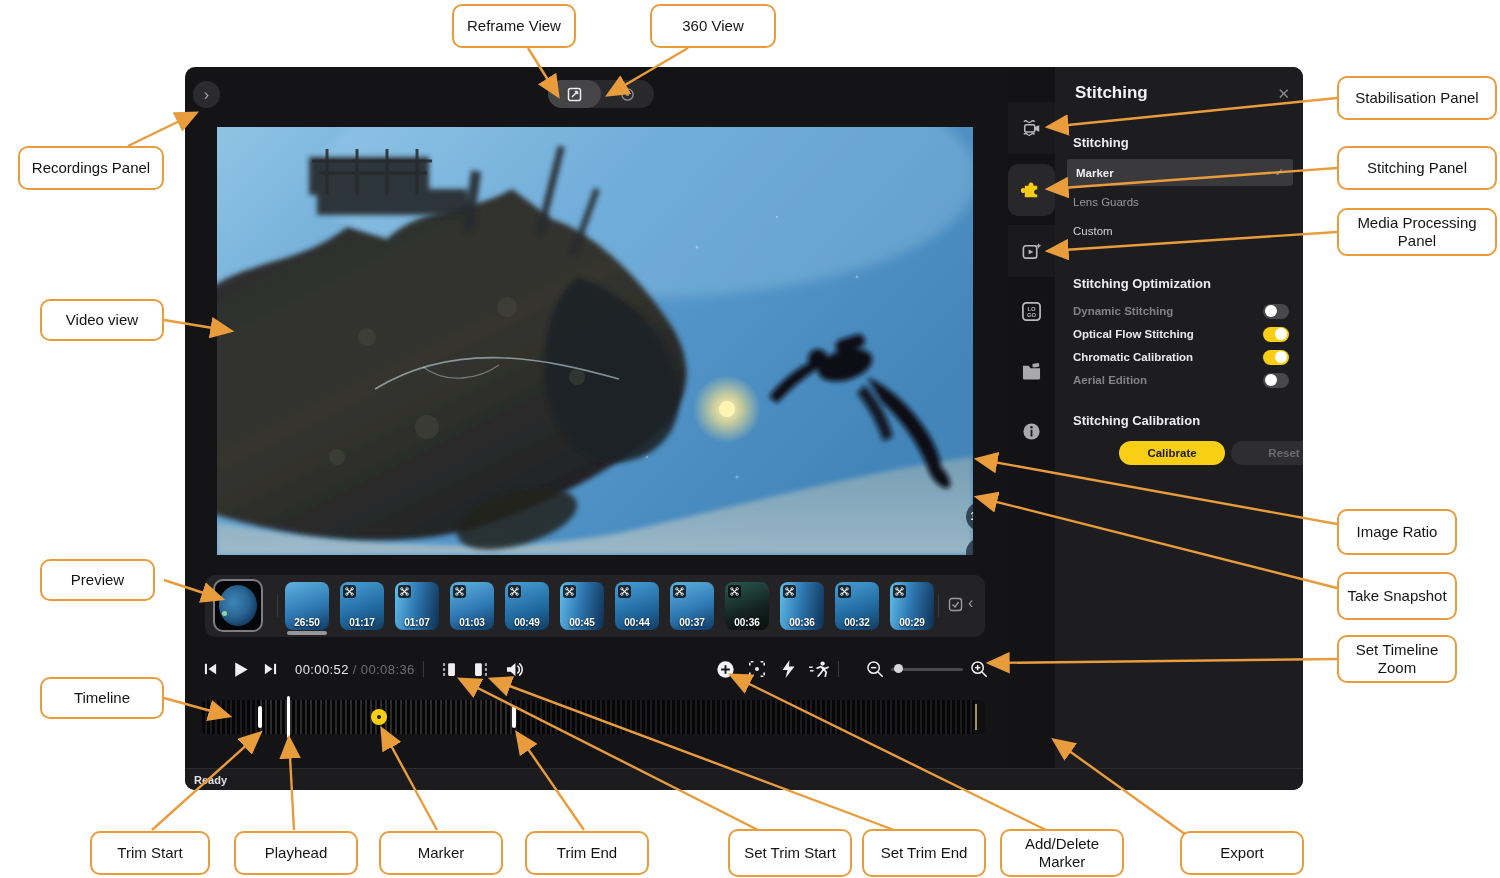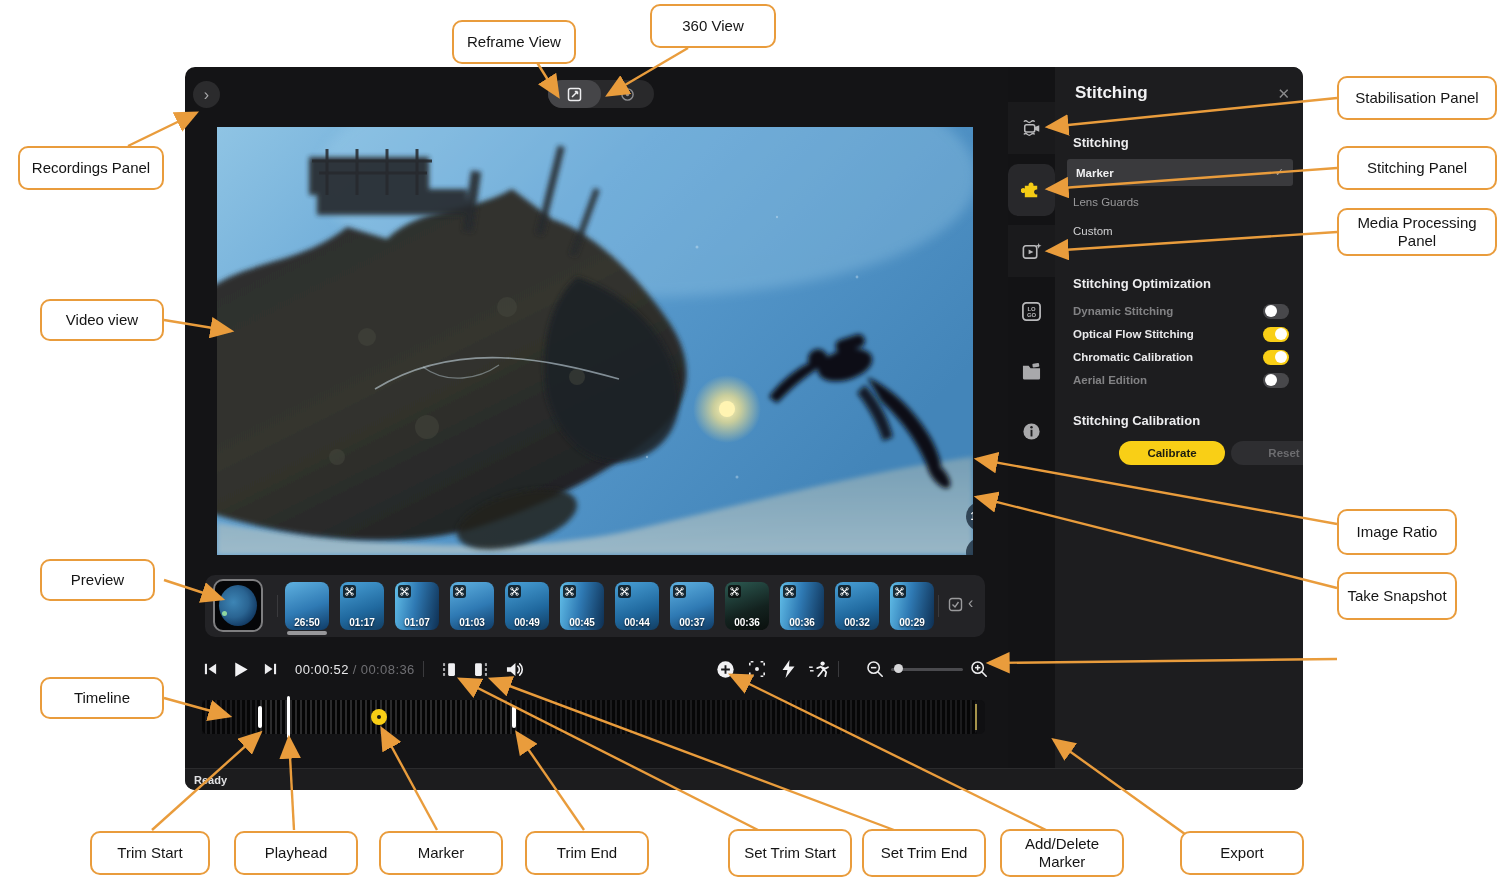--- a/index.html
+++ b/index.html
@@ -607,31 +607,32 @@
       <line x1="294" y1="830" x2="289" y2="738" marker-end="url(#ah)"></line>
       <line x1="437" y1="830" x2="382" y2="729" marker-end="url(#ah)"></line>
       <line x1="584" y1="830" x2="517" y2="733" marker-end="url(#ah)"></line>
       <line x1="758" y1="830" x2="460" y2="679" marker-end="url(#ah)"></line>
       <line x1="894" y1="830" x2="491" y2="679" marker-end="url(#ah)"></line>
       <line x1="1046" y1="830" x2="731" y2="675" marker-end="url(#ah)"></line>
       <line x1="1196" y1="842" x2="1054" y2="740" marker-end="url(#ah)"></line>
     </g>
   </svg>
 
-  <div class="callout" style="left:452px;top:20px;width:124px;height:44px">Reframe View</div>
+  <div class="callout" style="left:452px;top:4px;width:124px;height:44px">Reframe View</div>
   <div class="callout" style="left:650px;top:4px;width:126px;height:44px">360 View</div>
   <div class="callout" style="left:18px;top:146px;width:146px;height:44px">Recordings Panel</div>
   <div class="callout" style="left:40px;top:299px;width:124px;height:42px">Video view</div>
   <div class="callout" style="left:40px;top:559px;width:115px;height:42px">Preview</div>
   <div class="callout" style="left:40px;top:677px;width:124px;height:42px">Timeline</div>
   <div class="callout" style="left:1337px;top:76px;width:160px;height:44px">Stabilisation Panel</div>
   <div class="callout" style="left:1337px;top:146px;width:160px;height:44px">Stitching Panel</div>
   <div class="callout" style="left:1337px;top:208px;width:160px;height:48px">Media Processing Panel</div>
   <div class="callout" style="left:1337px;top:509px;width:120px;height:46px">Image Ratio</div>
   <div class="callout" style="left:1337px;top:572px;width:120px;height:48px">Take Snapshot</div>
+  <div class="callout" style="left:1337px;top:635px;width:120px;height:48px">Set Timeline Zoom</div>
   <div class="callout" style="left:90px;top:831px;width:120px;height:44px">Trim Start</div>
   <div class="callout" style="left:234px;top:831px;width:124px;height:44px">Playhead</div>
   <div class="callout" style="left:379px;top:831px;width:124px;height:44px">Marker</div>
   <div class="callout" style="left:525px;top:831px;width:124px;height:44px">Trim End</div>
   <div class="callout" style="left:728px;top:829px;width:124px;height:48px">Set Trim Start</div>
   <div class="callout" style="left:862px;top:829px;width:124px;height:48px">Set Trim End</div>
   <div class="callout" style="left:1000px;top:829px;width:124px;height:48px">Add/Delete Marker</div>
   <div class="callout" style="left:1180px;top:831px;width:124px;height:44px">Export</div>
 
 </div>

